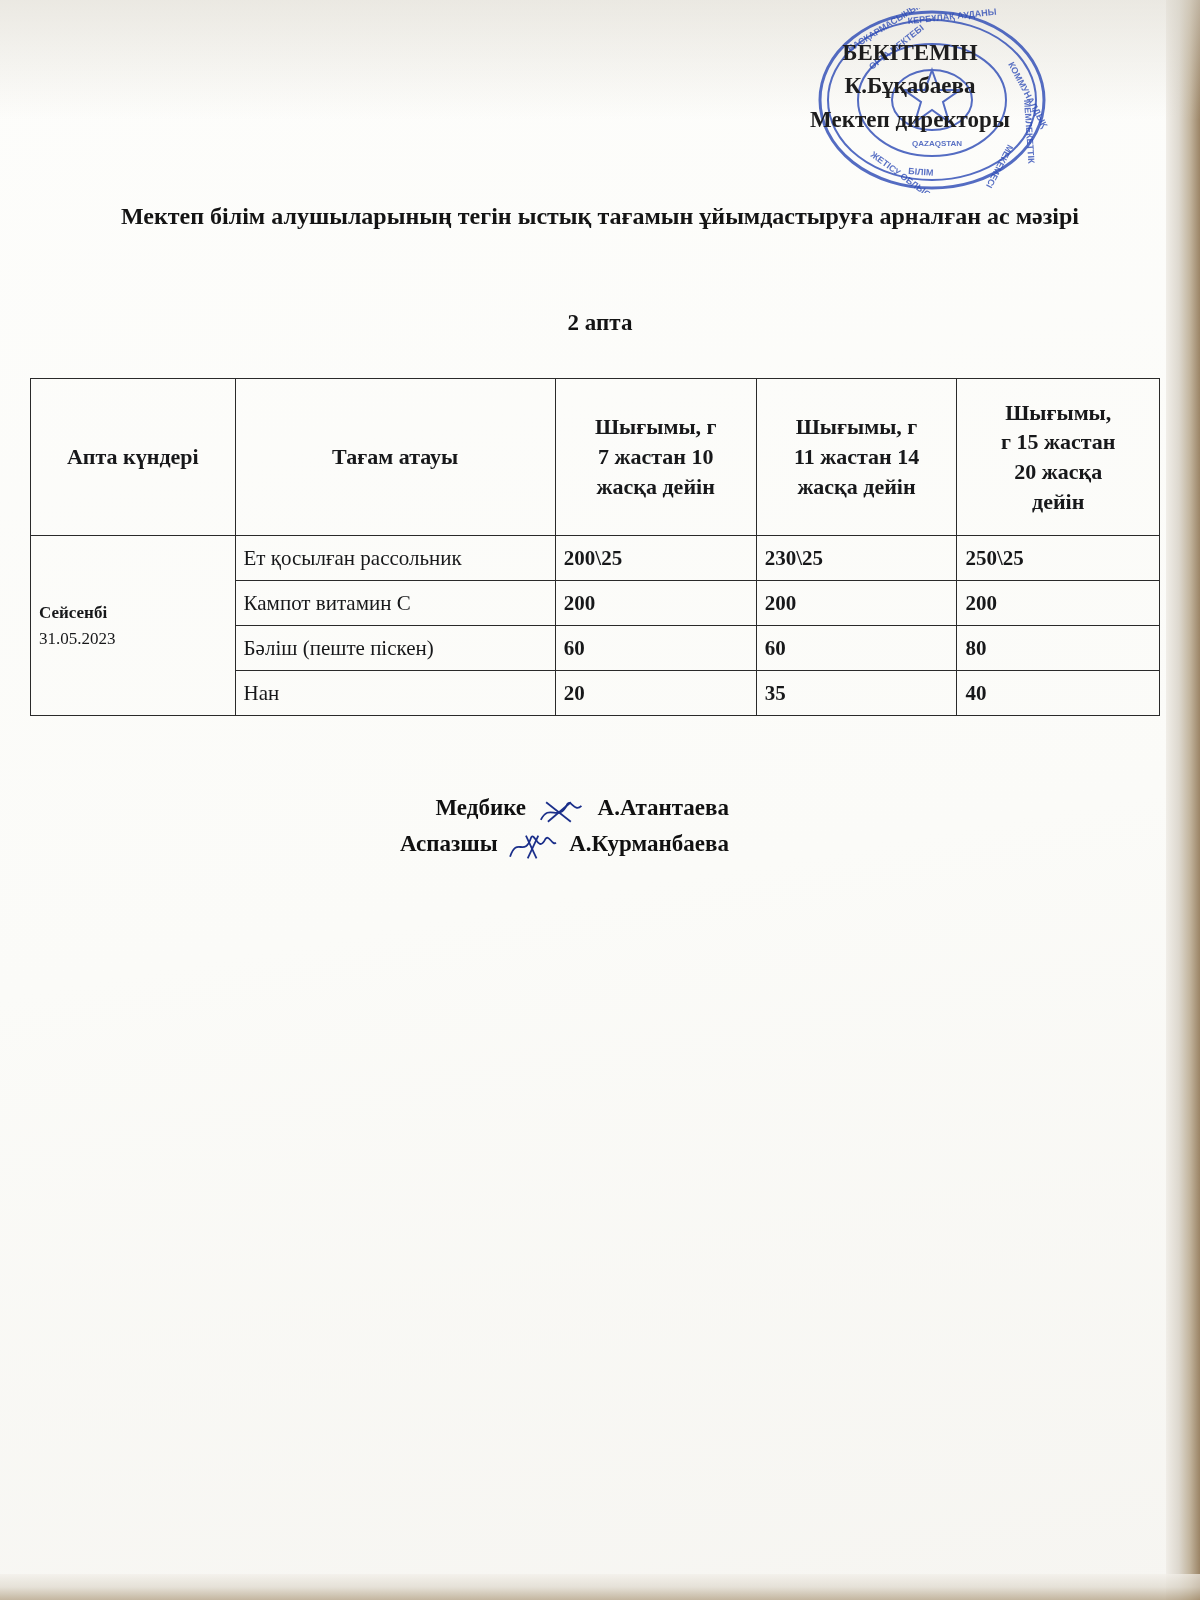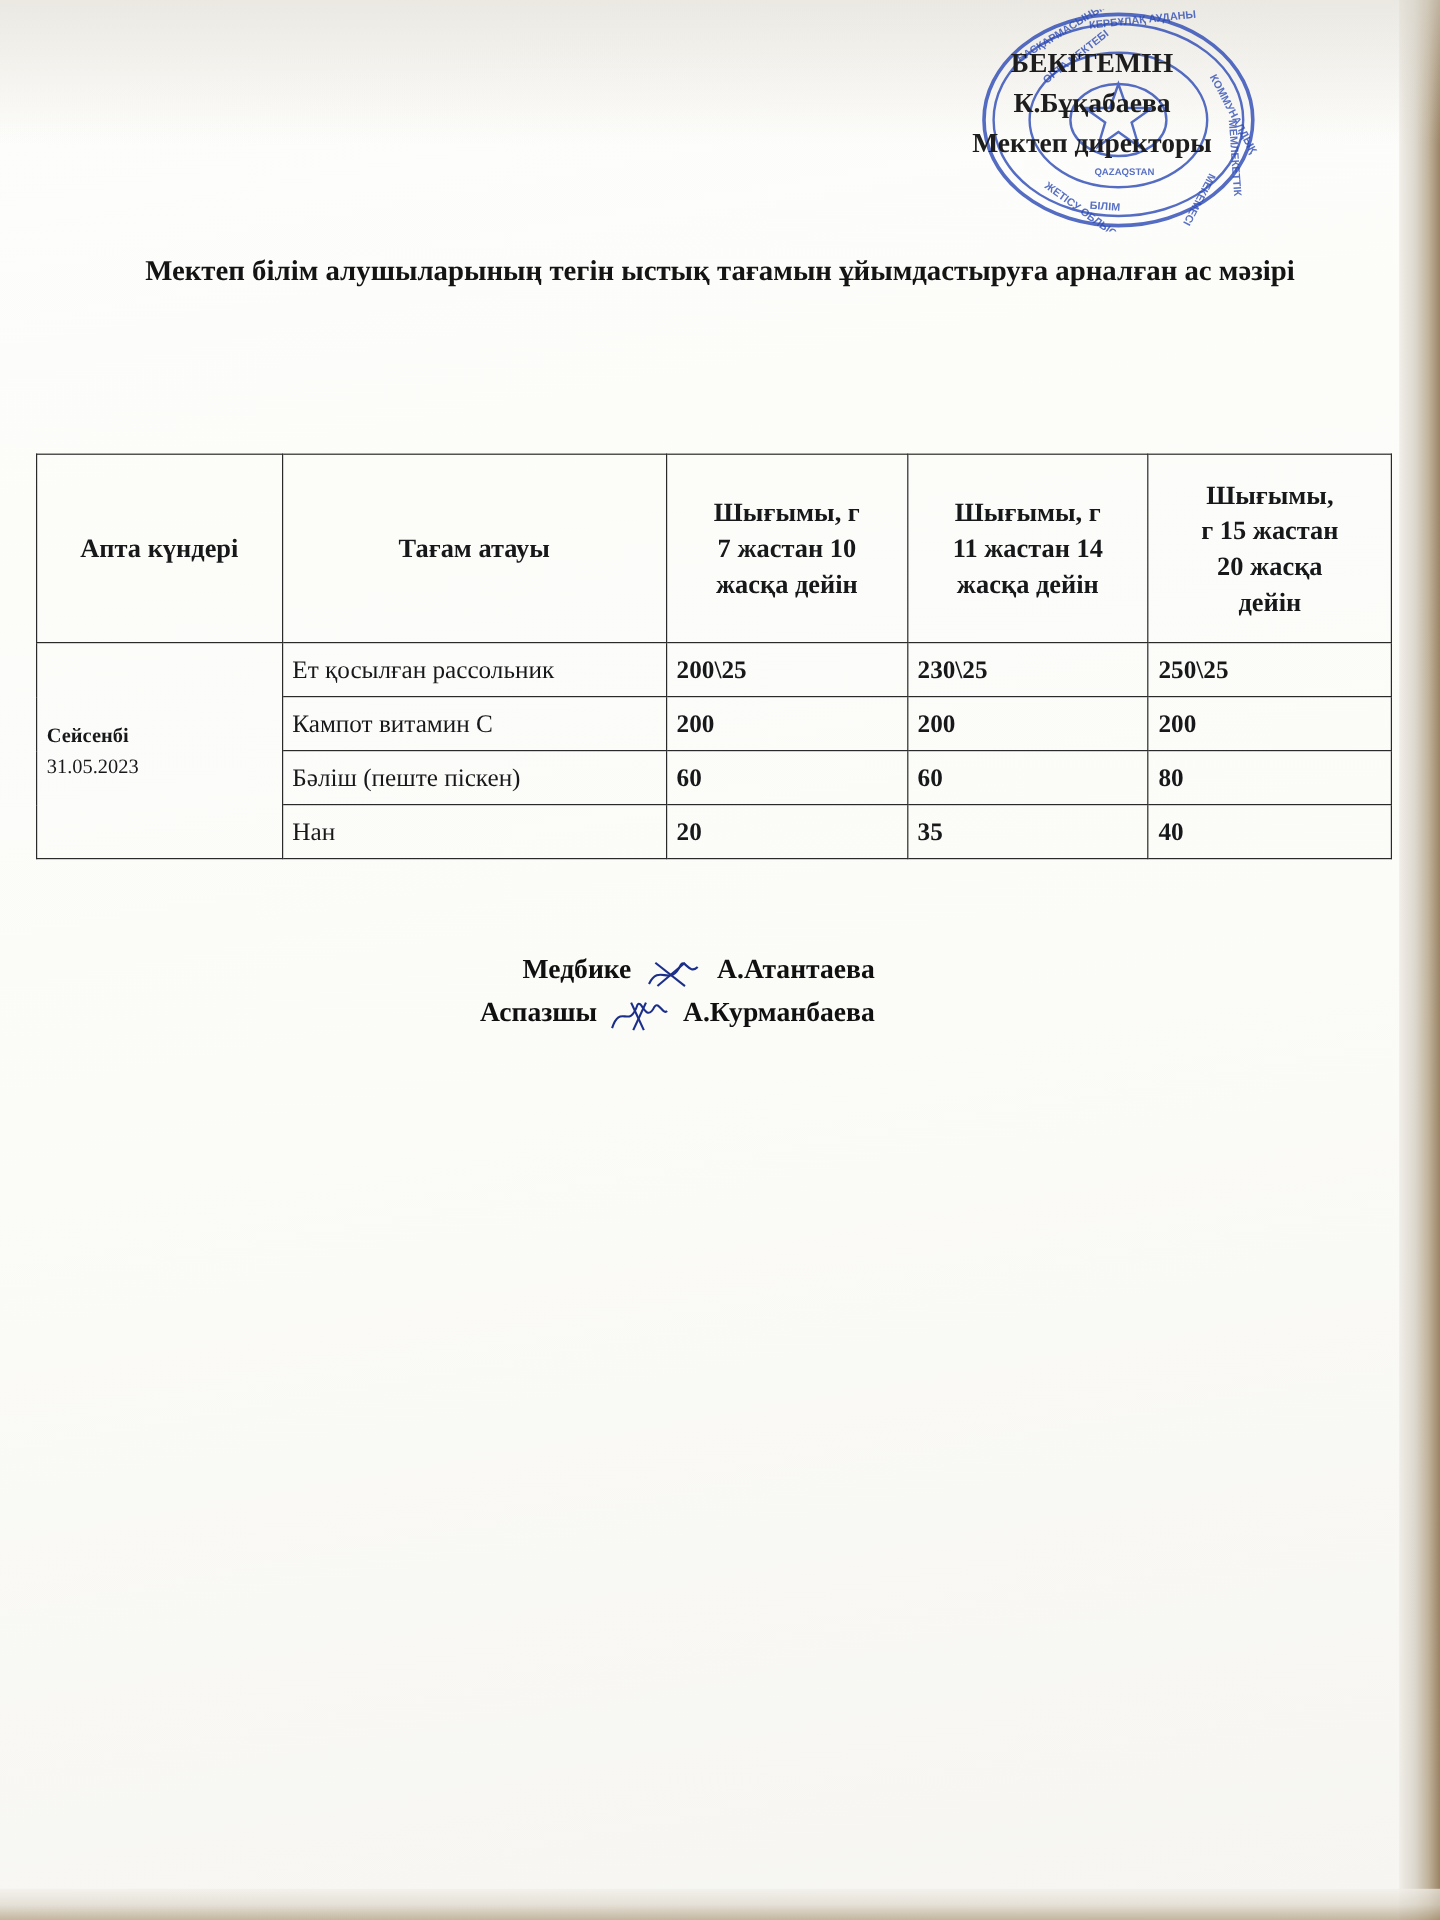--- a/index.html
+++ b/index.html
@@ -62,21 +62,21 @@
     text-align: center;
     font-weight: bold;
     font-size: 23px;
     color: #1d1d1d;
     line-height: 1.45;
   }
 
   .doc-title {
     position: absolute;
     left: 100px;
-    top: 208px;
+    top: 198px;
     width: 1000px;
     text-align: center;
     font-weight: bold;
     font-size: 24px;
     line-height: 1.55;
     color: #141414;
   }
 
   .week-label {
     position: absolute;
@@ -184,20 +184,21 @@
   </div>
 
   <div class="approval">
     <div>БЕКІТЕМІН</div>
     <div>К.Бұқабаева</div>
     <div>Мектеп директоры</div>
   </div>
 
   <div class="doc-title">Мектеп білім алушыларының тегін ыстық тағамын ұйымдастыруға арналған ас мәзірі</div>
 
+  <div class="week-label">2 апта</div>
 
   <table class="menu">
     <thead>
       <tr>
         <th class="c-days">
           <div>Апта күндері</div>
         </th>
         <th class="c-dish">
           <div>Тағам атауы</div>
         </th>

